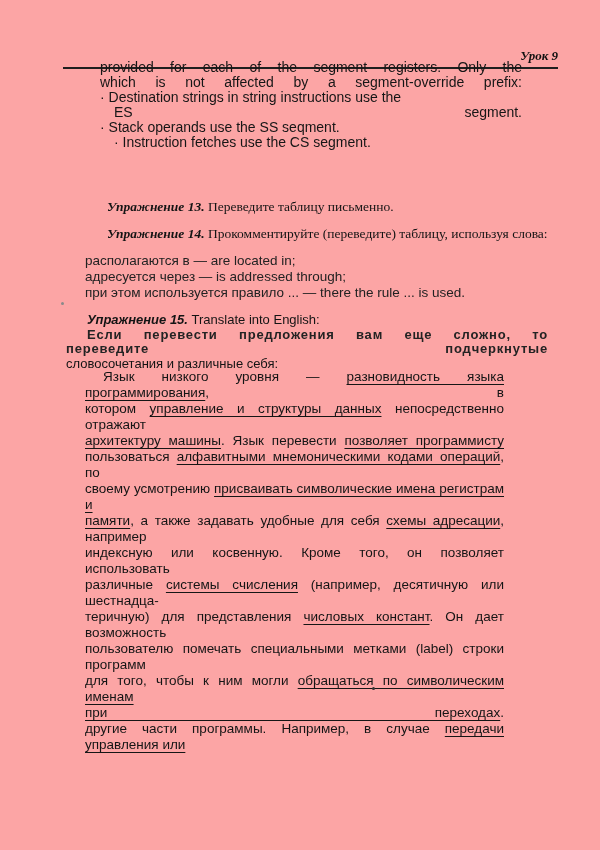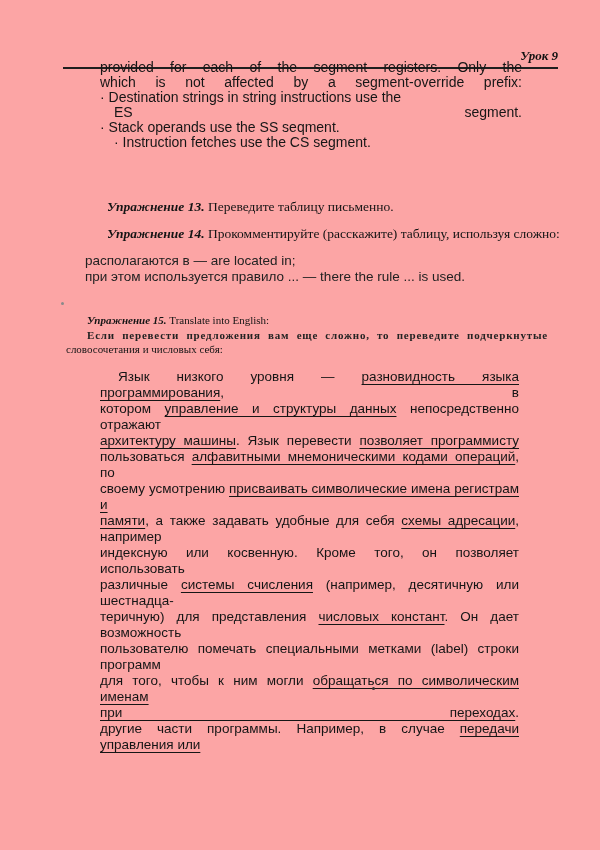--- a/index.html
+++ b/index.html
@@ -47,33 +47,33 @@
   .ex-label{font-weight:bold; font-style:italic;}
   
   .word-list{
     position:absolute; top:253px; left:85px; width:430px;
     font-family:"Liberation Sans", sans-serif;
     font-size:13.5px; line-height:16px; color:#222;
   }
   
   .ex15{
     position:absolute; top:313px; left:66px; width:482px;
-    font-family:Liberation Serif, serif;
-    font-size:11px; line-height:14.5px; color:#141414;
+    font-family:Liberation Sans, sans-serif;
+    font-size:13px; line-height:14.5px; color:#141414;
   }
   .ex15-line1{text-indent:21px;}
   .ex15-line2{
     text-indent:21px;
     letter-spacing:0.8px; word-spacing:3.5px;
     text-align:justify; text-align-last:justify;
     font-weight:bold; color:#232323;
   }
   
   .paragraph{
-    position:absolute; top:369px; left:100px; width:419px;
+    position:absolute; top:369px; left:85px; width:419px;
     font-family:"Liberation Sans", sans-serif;
     font-size:13.5px; line-height:16px; color:#151515;
   }
   .pline{text-align:justify; text-align-last:justify;}
   .pline:first-child{text-indent:18px;}
   .pline:last-child{text-align-last:left;}
   .u{text-decoration:underline; text-underline-offset:2.5px; text-decoration-thickness:1px;}
   
   .speck{position:absolute; border-radius:50%; background:#555;}
   .speck-a{top:302px; left:61px; width:3px; height:3px; background:#8a8a8a;}
@@ -91,31 +91,32 @@
       <div class="mline">provided for each of the segment registers. Only the</div>
       <div class="mline">which is not affected by a segment-override prefix:</div>
       <div class="mline">· Destination strings in string instructions use the</div>
       <div class="mline">ES segment.</div>
       <div class="mline">· Stack operands use the SS seqment.</div>
       <div class="mline">· Instruction fetches use the CS segment.</div>
     </div>
 
   <div class="exercise ex13"><span class="ex-label">Упражнение 13.</span><span> Переведите таблицу письменно.</span></div>
 
-  <div class="exercise ex14"><span class="ex-label">Упражнение 14.</span><span> Прокомментируйте (расскажите) таблицу, используя сложно:</span></div>
+  <div class="exercise ex14"><span class="ex-label">Упражнение 14.</span><span> Прокомментируйте (переведите) таблицу, используя слова:</span></div>
 
   <div class="word-list" id="word-list">
       <div class="wline">располагаются в — are located in;</div>
+      <div class="wline">адресуется через — is addressed through;</div>
       <div class="wline">при этом используется правило ... — there the rule ... is used.</div>
     </div>
 
   <div class="ex15">
     <div class="ex15-line1"><span class="ex-label">Упражнение 15.</span><span> Translate into English:</span></div>
     <div class="ex15-line2">Если перевести предложения вам еще сложно, то переведите подчеркнутые</div>
-    <div class="ex15-line3">словосочетания и числовых себя:</div>
+    <div class="ex15-line3">словосочетания и различные себя:</div>
   </div>
 
   <div class="paragraph" id="para-lines">
       <div class="pline"><span>Язык низкого уровня — </span><span class="u">разновидность языка программирования</span><span>, в</span></div>
       <div class="pline"><span>котором </span><span class="u">управление и структуры данных</span><span> непосредственно отражают</span></div>
       <div class="pline"><span class="u">архитектуру машины</span><span>. Язык перевести </span><span class="u">позволяет программисту</span></div>
       <div class="pline"><span>пользоваться </span><span class="u">алфавитными мнемоническими кодами операций</span><span>, по</span></div>
       <div class="pline"><span>своему усмотрению </span><span class="u">присваивать символические имена регистрам и</span></div>
       <div class="pline"><span class="u">памяти</span><span>, а также задавать удобные для себя </span><span class="u">схемы адресации</span><span>, например</span></div>
       <div class="pline"><span>индексную или косвенную. Кроме того, он позволяет использовать</span></div>

